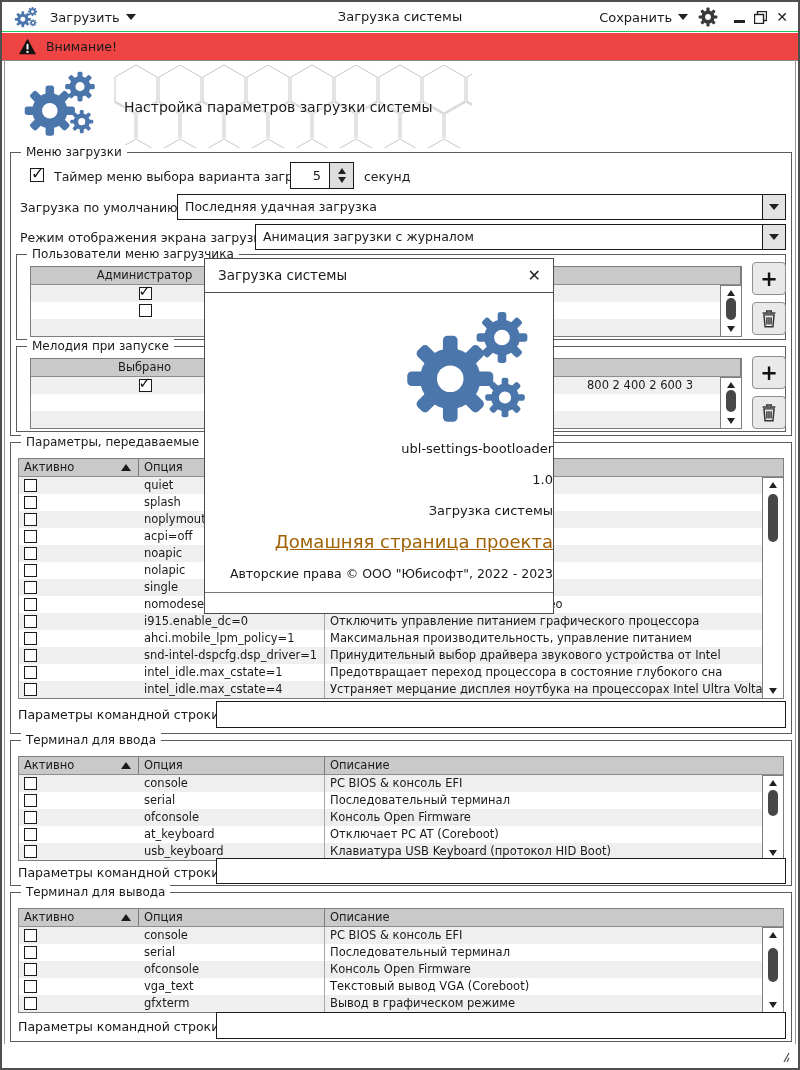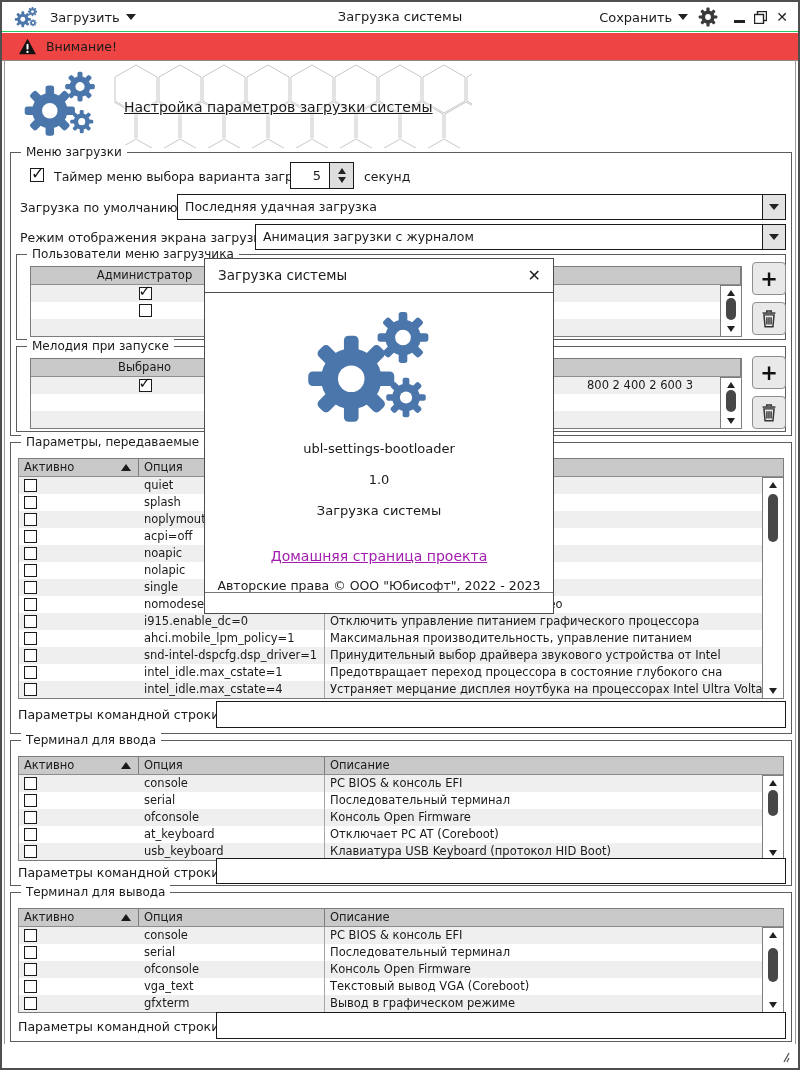--- a/index.html
+++ b/index.html
@@ -17,21 +17,21 @@
   .tri-down { width:0; height:0; border-left:5px solid transparent; border-right:5px solid transparent; border-top:6px solid #222; }
   .win-ctrl { display:flex; align-items:center; gap:9px; margin-left:6px; }
   .mini-bar { display:inline-block; width:11px; height:2.5px; background:#222; margin-top:8px; }
   .close-x { font-size:14px; line-height:14px; color:#222; }
 
   
   #banner { position:absolute; left:0; top:31px; width:100%; height:28px; background:#ef4444; border-bottom:1px solid #8a8a8a; display:flex; align-items:center; padding-left:16px; gap:9px; font-size:12.5px; }
 
   
   .hexbg { position:absolute; left:112px; top:62px; }
-  #app-header-title { position:absolute; left:122px; top:97px; font-size:14px; text-shadow:0 0 4px #fff,0 0 4px #fff;text-decoration:underline; }
+  #app-header-title { position:absolute; left:122px; top:97px; font-size:14px; text-shadow:0 0 4px #fff,0 0 4px #fff; }
 
   
   .group { position:absolute; border:1px solid #5c5c5c; background:transparent; }
   .legend { position:absolute; top:-8px; left:10px; background:#fff; padding:0 5px; font-size:12px; white-space:nowrap; }
 
   .lbl { position:absolute; font-size:12.5px; white-space:nowrap; }
 
   
   .checkbox { position:absolute; width:14px; height:14px; border:1.5px solid #1a1a1a; background:#fff; }
   .checkbox.checked::after { content:"✓"; position:absolute; left:0px; top:-5px; font-size:16px; font-weight:bold; color:#111; }
@@ -69,26 +69,26 @@
   
   .vscroll { position:absolute; right:0; top:18px; bottom:0; width:21px; border:1px solid #7d7d7d; border-right:none; border-bottom:none; background:#fff; }
   .vs-up { position:absolute; top:4px; left:6px; }
   .vs-down { position:absolute; bottom:4px; left:6px; }
   .vs-thumb { position:absolute; left:4.5px; width:10px; background:#474747; border-radius:6px; }
 
   
   #about-modal { position:absolute; left:202px; top:256px; width:350px; height:356px; background:#fff; border:1px solid #4c4c4c; z-index:30; }
   #modal-titlebar { position:absolute; left:0; top:0; right:0; height:34px; border-bottom:1px solid #4c4c4c; font-size:13.5px; line-height:33px; padding-left:13px; background:#fff; }
   #modal-close { position:absolute; right:12px; top:0; font-size:16px; line-height:33px; color:#222; }
-  .modal-body { position:absolute; left:0; top:34px; right:0; bottom:21px; text-align:center; }
+  .modal-body { position:absolute; left:0; top:34px; right:0; bottom:21px; text-align:right; }
   .modal-logo { margin-top:16px; }
   .m-appname { font-size:13px; margin-top:8px; }
   .m-version { font-size:13px; margin-top:16px; }
   .m-desc { font-size:13px; margin-top:16px; }
-  .m-link { font-size:14px; margin-top:30px; color:#a21caf; text-decoration:underline; }
+  .m-link { font-size:18px; margin-top:13px; color:#a16207; text-decoration:underline; }
   .m-copy { font-size:12.5px; margin-top:14px; }
   .modal-footer { position:absolute; left:0; right:0; bottom:0; height:21px; border-top:1px solid #777; background:#fff; }
 
   #content-frame { position:absolute; left:2px; top:58px; width:792px; height:986px; border:1px solid #9a9a9a; border-top:none; pointer-events:none; }
   #status-bar { position:absolute; left:0; bottom:0; width:100%; height:24px; background:#fff; }
   #resize-grip { position:absolute; right:8px; bottom:5px; }
 </style>
 </head>
 <body>
 

